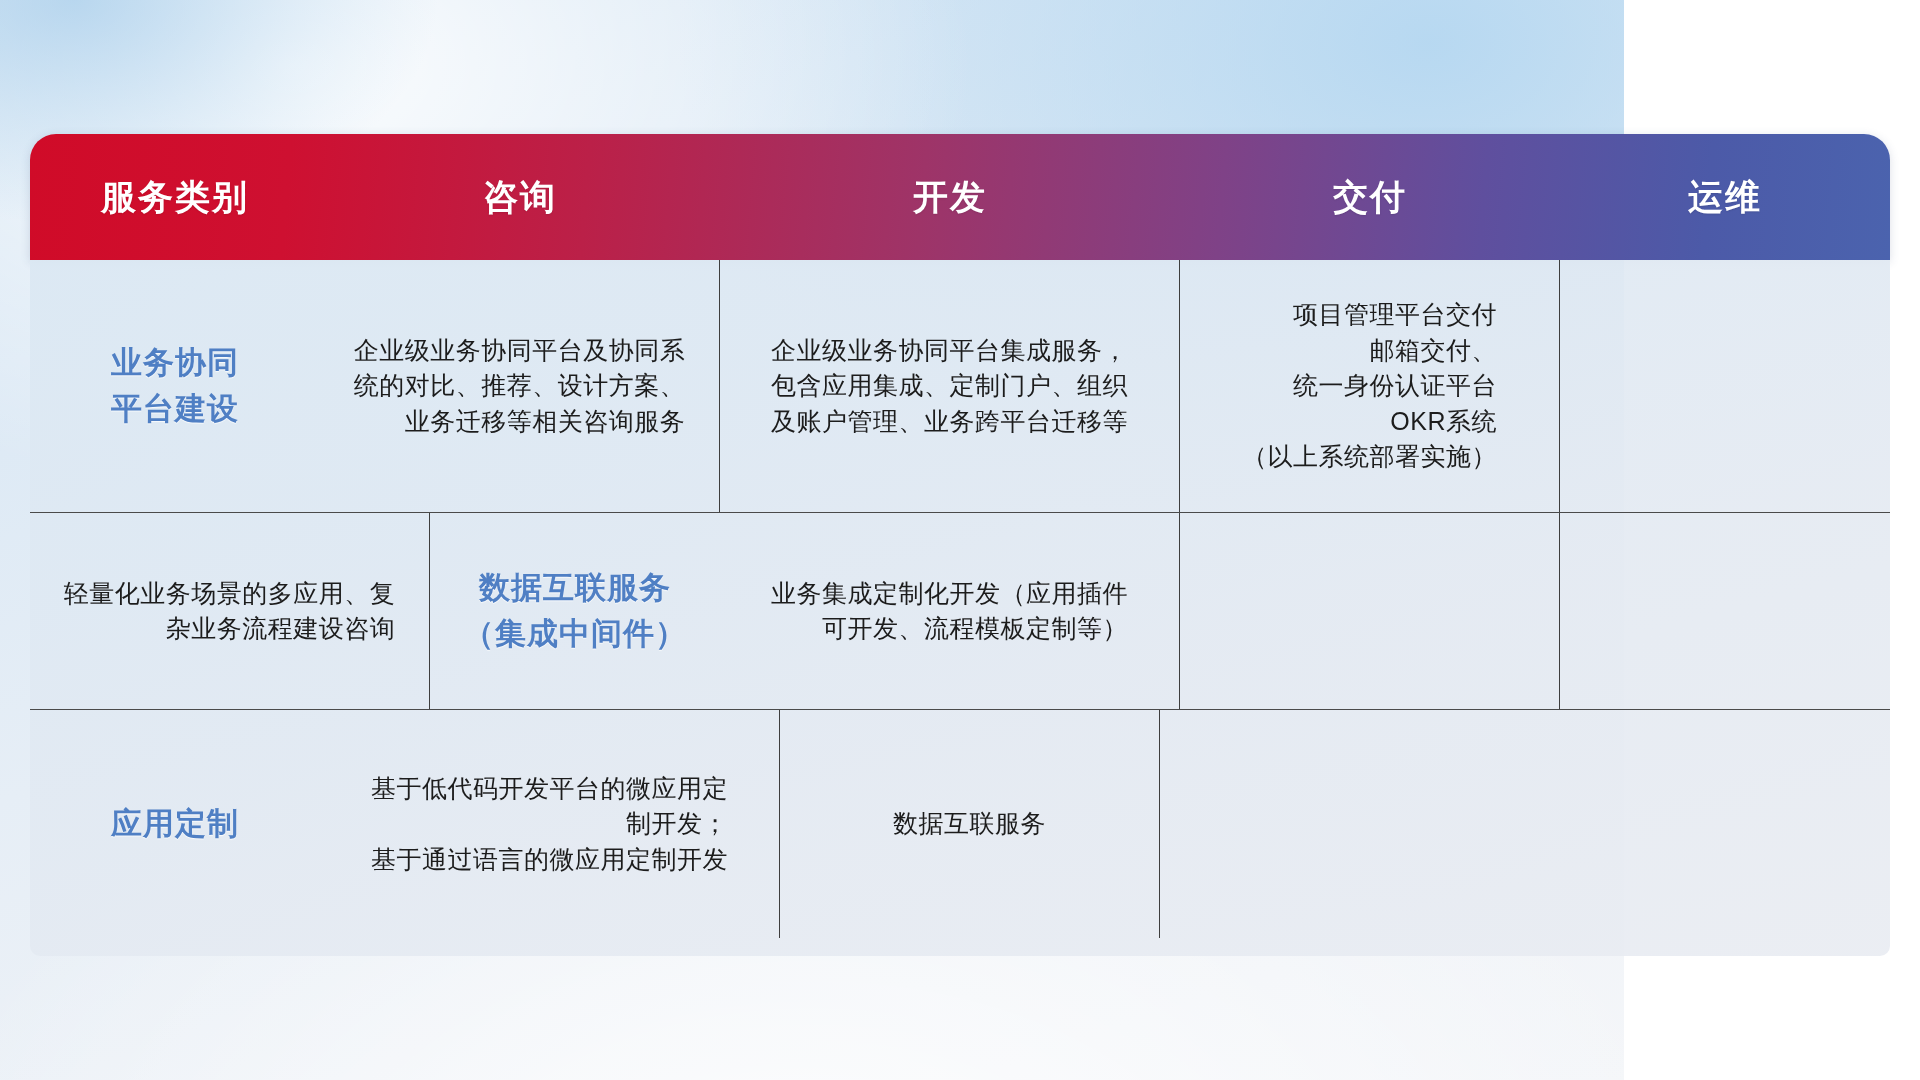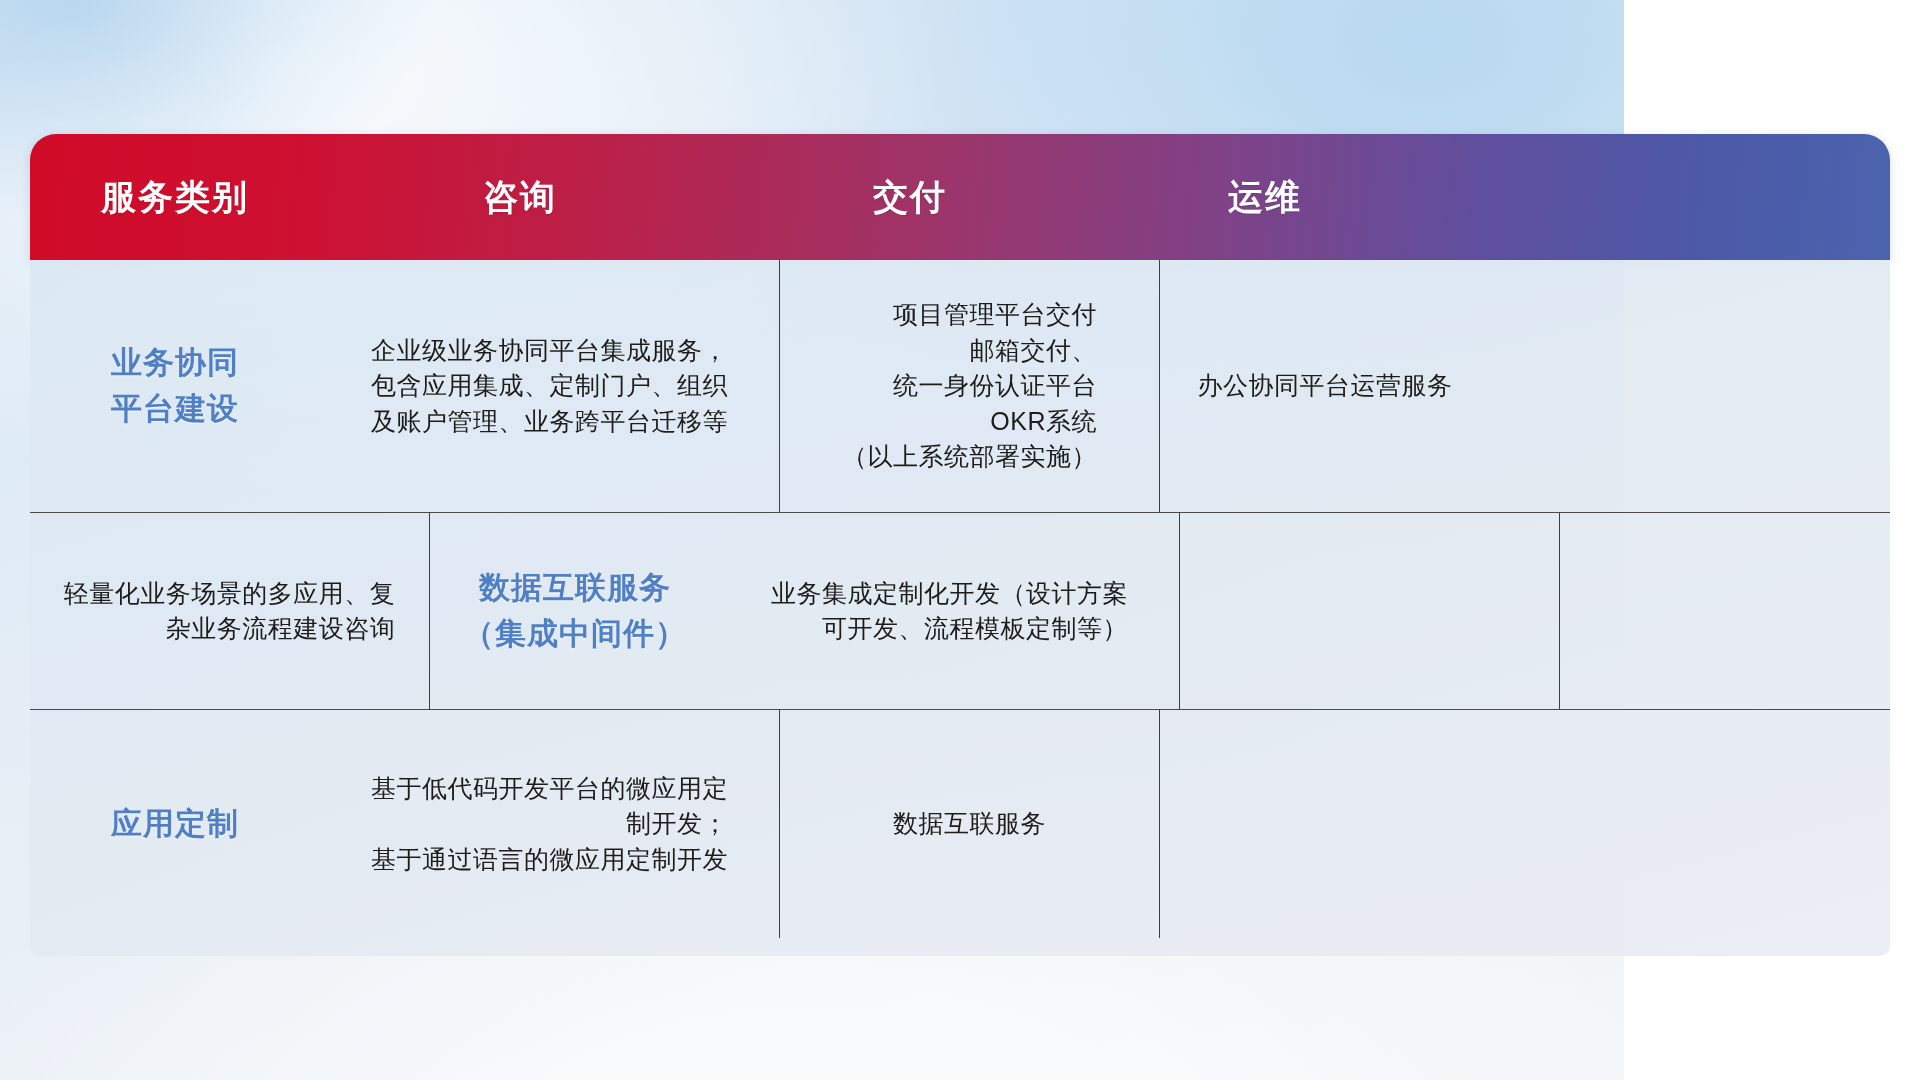--- a/index.html
+++ b/index.html
@@ -128,59 +128,62 @@
 </head>
 <body>
 
 <div class="page">
 
   <div class="table-wrap">
 
     <div class="thead">
       <div class="th c0">服务类别</div>
       <div class="th c1">咨询</div>
+      <div class="th c2">开发</div>
       <div class="th c3">交付</div>
       <div class="th c4">运维</div>
     </div>
 
     <div class="tbody">
 
       <div class="tr r1">
         <div class="td c0 cat">
             <span class="cell-text">业务协同
 平台建设</span>
+          </div>
+        <div class="td c1 vline">
+            <span class="cell-text">企业级业务协同平台及协同系
+统的对比、推荐、设计方案、
+业务迁移等相关咨询服务</span>
           </div>
         <div class="td c2 vline">
             <span class="cell-text">企业级业务协同平台集成服务，
 包含应用集成、定制门户、组织
 及账户管理、业务跨平台迁移等</span>
           </div>
         <div class="td c3 vline">
             <span class="cell-text">项目管理平台交付
 邮箱交付、
 统一身份认证平台
 OKR系统
 （以上系统部署实施）</span>
           </div>
-        <div class="td c4">
-            <span class="cell-text">办公协同平台运营服务</span>
-          </div>
       </div>
 
       <div class="tr r2">
         <div class="td c1 vline">
             <span class="cell-text">轻量化业务场景的多应用、复
 杂业务流程建设咨询</span>
           </div>
         <div class="td c0 cat">
             <span class="cell-text">数据互联服务
 （集成中间件）</span>
           </div>
         <div class="td c2 vline">
-            <span class="cell-text">业务集成定制化开发（设计方案
+            <span class="cell-text">业务集成定制化开发（应用插件
 可开发、流程模板定制等）</span>
           </div>
         <div class="td c3 vline">
             <span class="cell-text"></span>
           </div>
         <div class="td c4">
             <span class="cell-text"></span>
           </div>
       </div>
 

